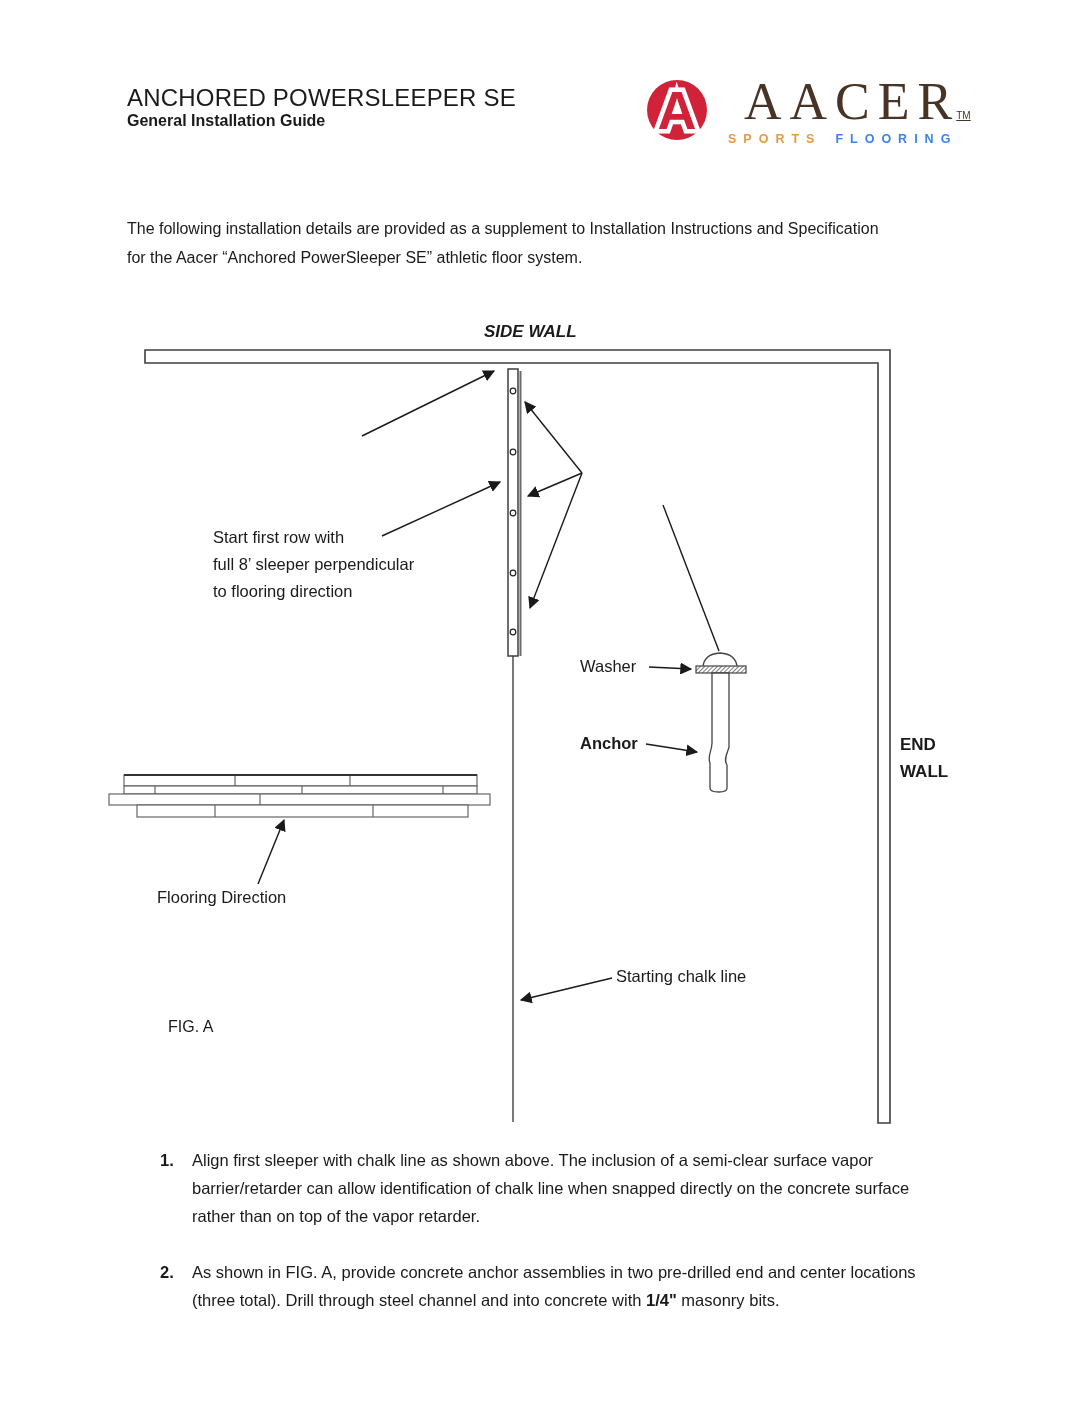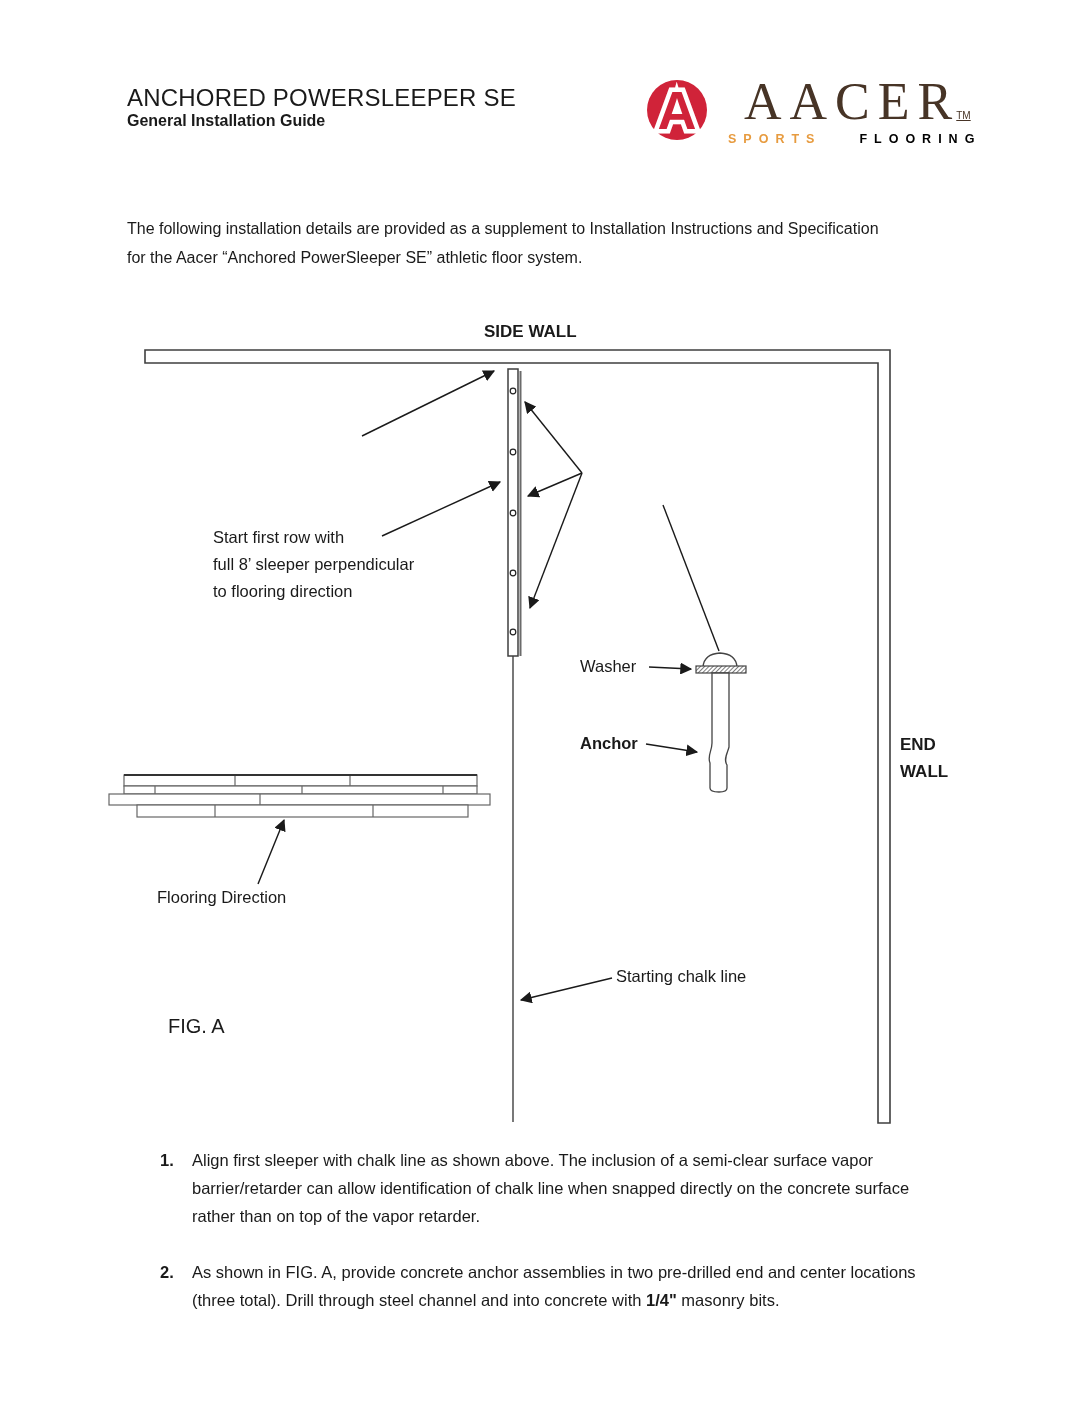--- a/index.html
+++ b/index.html
@@ -13,37 +13,37 @@
 
   
   .logo{left:646px;top:74px;display:flex;align-items:flex-start;}
   .logo-mark{width:64px;height:70px;flex:0 0 auto;}
   .logo-textcol{margin-left:14px;padding-top:2px;}
   .logo-brand{font-family:"Liberation Serif",serif;font-size:52px;line-height:52px;
               color:#473426;letter-spacing:8px;font-weight:400;margin-left:20px;}
   .logo-tm{font-size:10px;color:#473426;vertical-align:baseline;margin-left:-4px;text-decoration:underline;}
   .logo-tagline{margin-top:4px;font-size:12.5px;font-weight:bold;letter-spacing:7px;padding-left:4px;}
   .tag-sports{color:#e79b3f;margin-right:14px;}
-  .tag-flooring{color:#000000;margin-left:24px;}
+  .tag-flooring{color:#3b82f6;}
 
   
   .intro{left:127px;top:214px;width:770px;font-size:16px;line-height:29px;}
 
   
   .fig-label{font-size:16.5px;line-height:27px;white-space:pre-line;}
-  .lbl-side-wall{left:484px;top:318px;font-weight:bold;font-size:17px;}
+  .lbl-side-wall{left:484px;top:318px;font-weight:bold;font-size:17px;font-style:italic;}
   .lbl-space{left:200px;top:422px;}
   .lbl-start-row{left:213px;top:524px;}
   .lbl-anchor-loc{left:593px;top:446px;}
   .lbl-washer{left:580px;top:653px;}
   .lbl-anchor{left:580px;top:730px;font-weight:bold;}
   .lbl-end-wall{left:900px;top:731px;font-weight:bold;font-size:17px;}
   .lbl-flooring-dir{left:157px;top:884px;}
   .lbl-chalk{left:616px;top:963px;}
-  .lbl-fig{left:168px;top:1013px;font-size:20px;}
+  .lbl-fig{left:168px;top:1013px;font-size:16px;}
 
   
   .steps{left:160px;top:1146px;width:786px;}
   .step{display:flex;font-size:16.5px;line-height:28px;}
   .step + .step{margin-top:28px;}
   .step-num{flex:0 0 32px;font-weight:bold;}
   .step-text{flex:1;}
   .b{font-weight:bold;}
 
   svg text{font-family:"Liberation Sans",sans-serif;}

